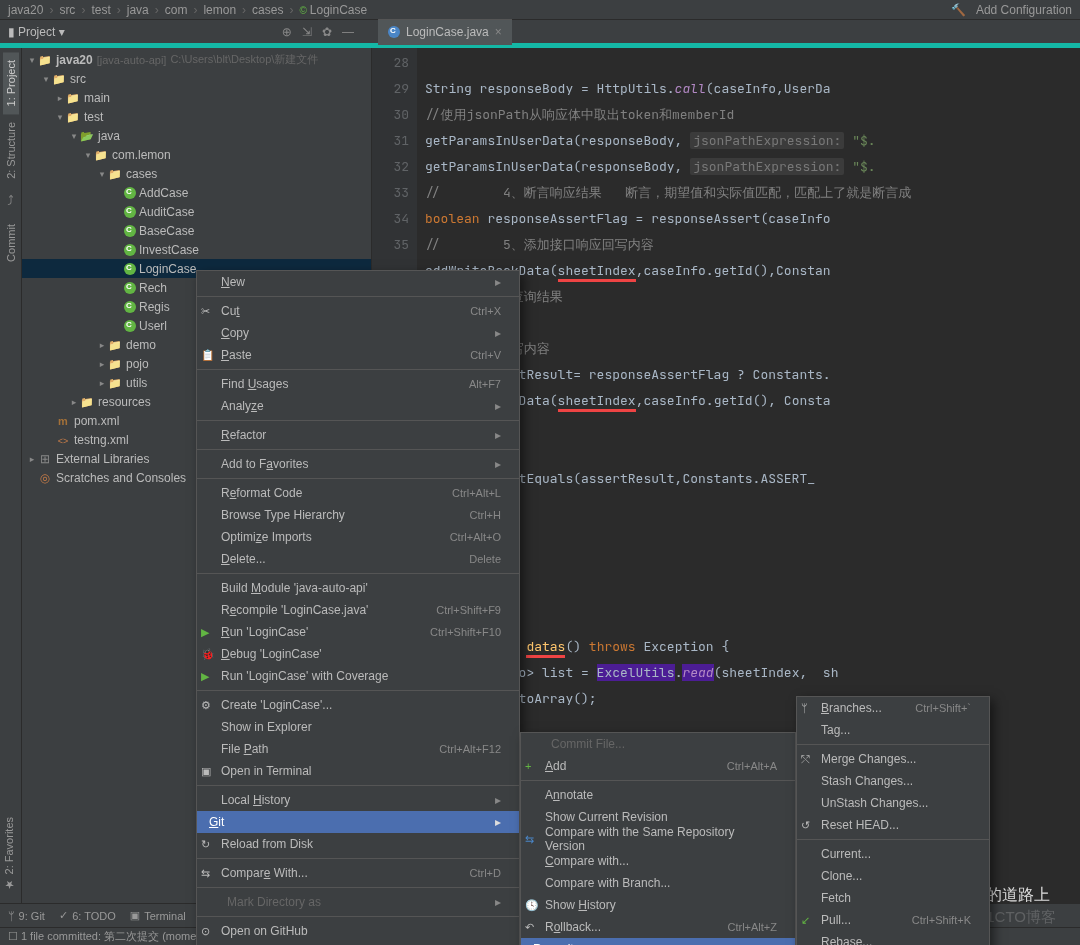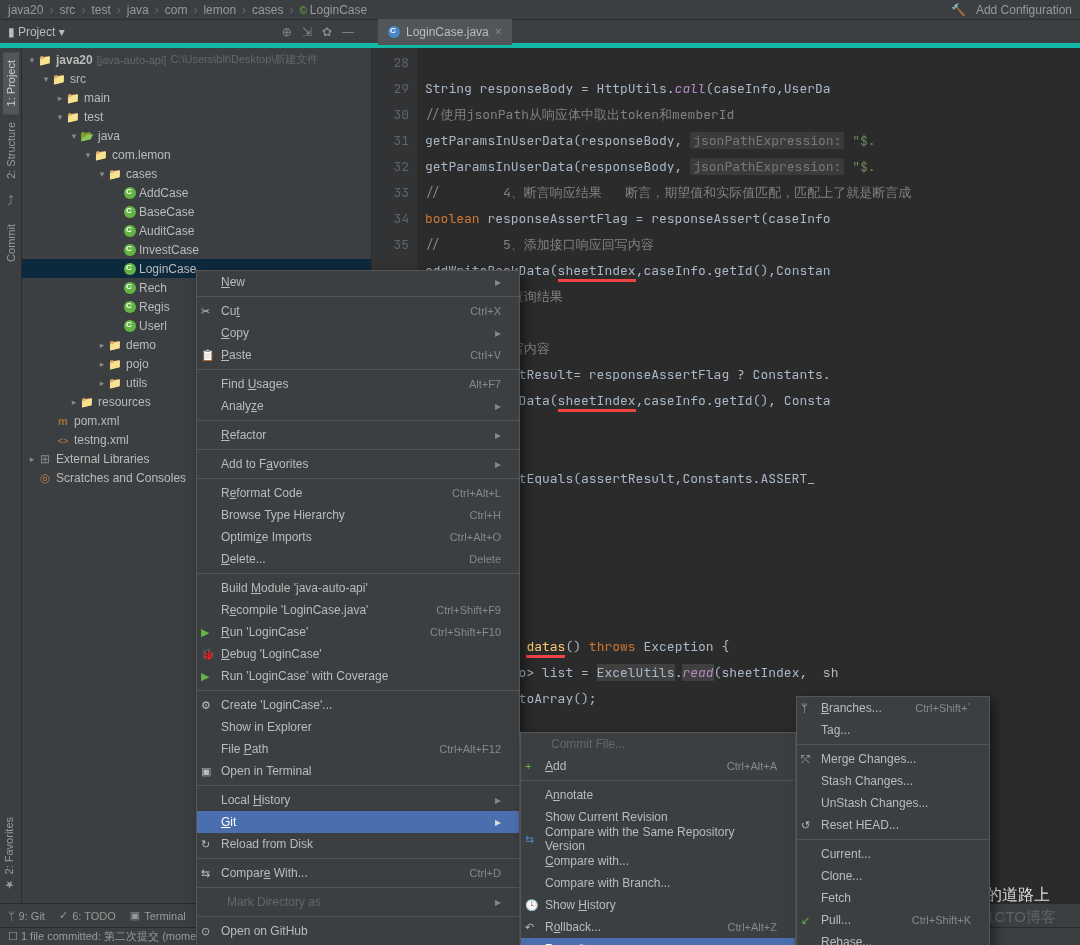--- a/index.html
+++ b/index.html
@@ -91,30 +91,30 @@
 }
 .code {
   flex:1; padding:2px 0 0 8px; line-height:26px; white-space:pre; color:#a9b7c6; overflow:hidden;
 }
 .kw { color:#cc7832; }
 .str { color:#6a8759; }
 .cmt { color:#808080; }
 .fn-i { color:#b389c5; font-style:italic;}
 .hint { color:#787878; background:#3b3b3b; padding:0 3px; border-radius:2px;}
 .ident-u { border-bottom:3px solid #ef4444; }
-.hl-fn { background:#404040;}
+.hl-fn { background:#4c1d95;}
 
 .context-menu {
   position:absolute; background:#3c3f41; border:1px solid #555; box-shadow:4px 4px 10px rgba(0,0,0,0.5);
   color:#bbb; font-size:12px; z-index:100;
 }
 .context-menu .mrow {
   display:flex; align-items:center; height:22px; padding:0 18px 0 24px; position:relative; cursor:pointer;
 }
-.context-menu .mrow.hl { background:#4b6eaf; color:#fff;}
+.context-menu .mrow.hl { background:#4b6eaf; color:#fff;padding-left:12px;}
 .context-menu .mrow.disabled { color:#666;padding-left:30px; }
 .context-menu .mrow .lbl { flex:1; }
 .context-menu .mrow .sc { color:#888; margin-left:20px; font-size:11px;}
 .context-menu .mrow .sub { color:#888; margin-left:10px;}
 .context-menu .mrow.hl .sub { color:#ddd;}
 .context-menu .sep { height:1px; background:#555; margin:3px 0;}
 .context-menu .mico { position:absolute; left:4px; font-size:11px;}
 .context-menu .u { text-decoration:underline; }
 
 .status {
@@ -245,26 +245,26 @@
           <span class="lbl">cases</span>
         </div>
       <div class="tree-row">
           <span class="ind" style="width:98px"></span>
           <span class="cls-ico"></span>
           <span class="lbl">AddCase</span>
         </div>
       <div class="tree-row">
           <span class="ind" style="width:98px"></span>
           <span class="cls-ico"></span>
+          <span class="lbl">AuditCase</span>
+        </div>
+      <div class="tree-row">
+          <span class="ind" style="width:98px"></span>
+          <span class="cls-ico"></span>
           <span class="lbl">BaseCase</span>
-        </div>
-      <div class="tree-row">
-          <span class="ind" style="width:98px"></span>
-          <span class="cls-ico"></span>
-          <span class="lbl">AuditCase</span>
         </div>
       <div class="tree-row">
           <span class="ind" style="width:98px"></span>
           <span class="cls-ico"></span>
           <span class="lbl">InvestCase</span>
         </div>
       <div class="tree-row sel">
           <span class="ind" style="width:98px"></span>
           <span class="cls-ico"></span>
           <span class="lbl">LoginCase</span>

